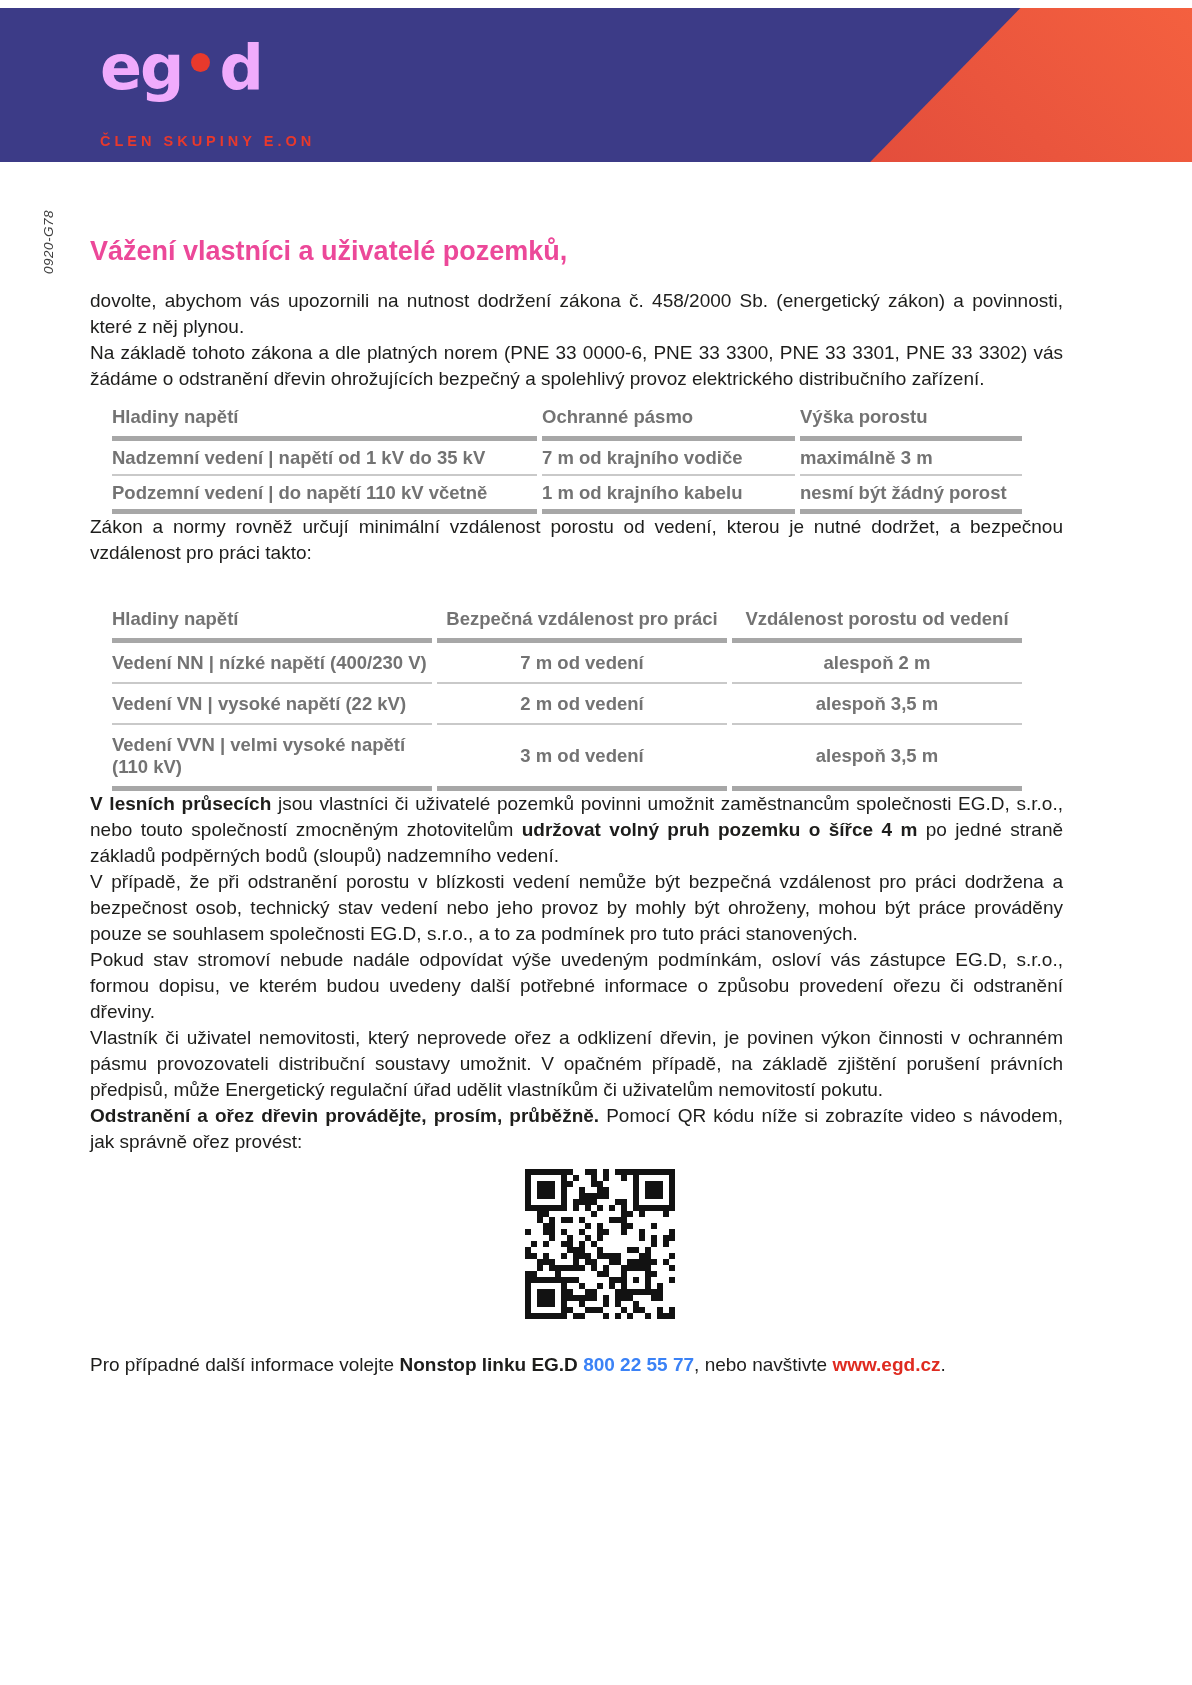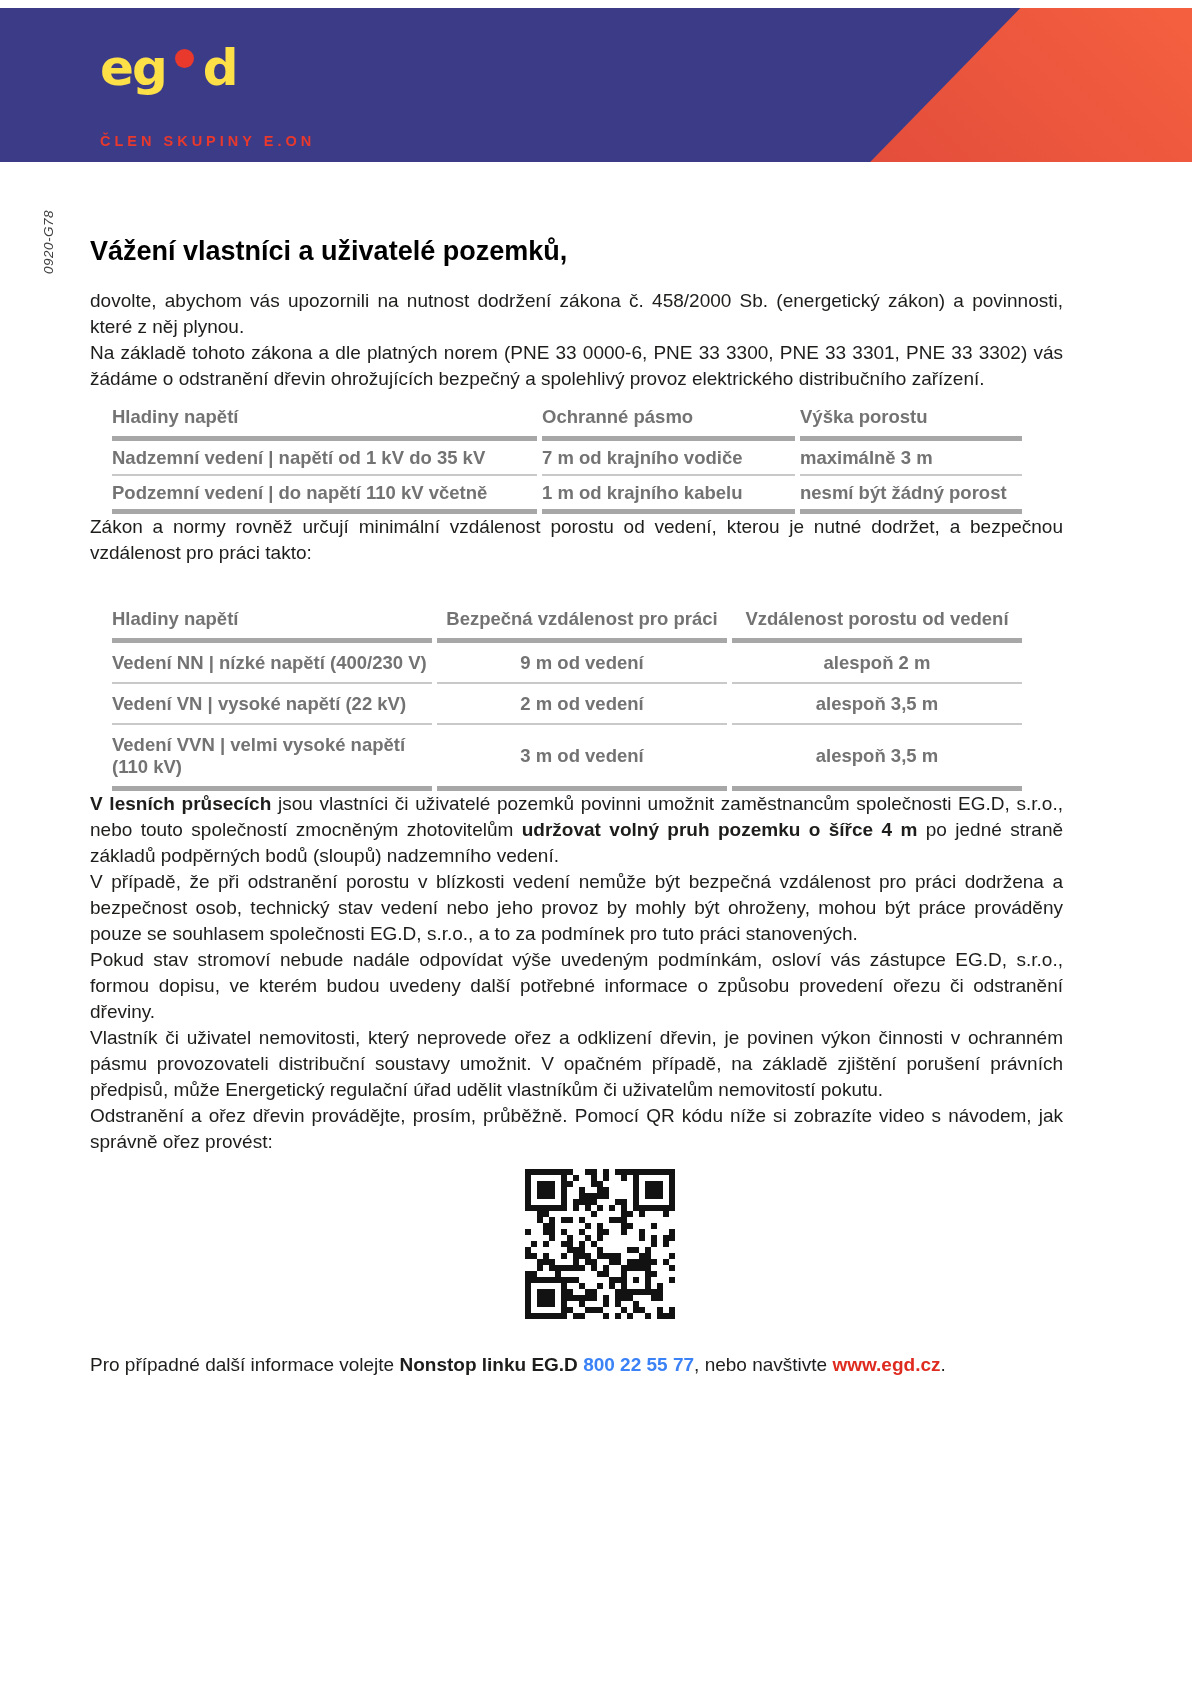--- a/index.html
+++ b/index.html
@@ -18,22 +18,22 @@
     background:#3c3b87;
   }
   .banner-accent{
     position:absolute;inset:0;
     background:linear-gradient(225deg,#f4603f 0%,#e04a3b 42%,#a04a58 96%);
     clip-path:polygon(85.6% 0,100% 0,100% 100%,73% 100%);
   }
   .logo{position:absolute;left:100px;top:14px;line-height:1;}
   .logo-word{
     font-family:"DejaVu Sans", sans-serif;
-    font-weight:bold;font-size:50px;letter-spacing:-2px;
-    color:#fde047;line-height:92px;
+    font-weight:bold;font-size:62px;letter-spacing:-2px;
+    color:#f0abfc;line-height:92px;
   }
   .logo-dot{
     display:inline-block;width:19px;height:19px;border-radius:50%;
     background:#e8392c;margin:0 9px;vertical-align:17px;
   }
   .logo-sub{
     margin-top:20px;
     font-weight:bold;font-size:14.5px;letter-spacing:4px;
     color:#e8392c;
   }
@@ -43,21 +43,21 @@
     position:absolute;left:41px;top:274px;
     transform:rotate(-90deg);transform-origin:0 0;
     font-style:italic;font-size:13.5px;letter-spacing:0.5px;color:#3f3f3f;
     white-space:nowrap;
   }
 
   
   .content{position:absolute;left:90px;top:236px;width:973px;}
   h1.title{
     margin:0 0 22px 0;
-    font-size:27px;line-height:30px;font-weight:bold;color:#000000;
+    font-size:27px;line-height:30px;font-weight:bold;color:#ec4899;
   }
   p.para{
     margin:0;
     font-size:19px;line-height:26px;
     text-align:justify;
   }
   .gap-lg{margin-top:52px;}
   .gap-md{margin-top:27px;}
   .gap-sm{margin-top:12px;}
 
@@ -153,41 +153,41 @@
       <thead>
         <tr>
           <th>Hladiny napětí</th>
           <th>Bezpečná vzdálenost pro práci</th>
           <th>Vzdálenost porostu od vedení</th>
         </tr>
       </thead>
       <tbody>
         <tr>
           <td>Vedení NN | nízké napětí (400/230 V)</td>
-          <td>9 m od vedení</td>
+          <td>7 m od vedení</td>
           <td>alespoň 2 m</td>
         </tr>
         <tr>
           <td>Vedení VN | vysoké napětí (22 kV)</td>
           <td>2 m od vedení</td>
           <td>alespoň 3,5 m</td>
         </tr>
         <tr>
           <td>Vedení VVN | velmi vysoké napětí (110 kV)</td>
           <td>3 m od vedení</td>
           <td>alespoň 3,5 m</td>
         </tr>
       </tbody>
     </table>
 
     <p class="para gap-md"><span style="font-weight: 700;">V lesních průsecích</span><span> jsou vlastníci či uživatelé pozemků povinni umožnit zaměstnancům společnosti EG.D, s.r.o., nebo touto společností zmocněným zhotovitelům </span><span style="font-weight: 700;">udržovat volný pruh pozemku o šířce 4 m</span><span> po jedné straně základů podpěrných bodů (sloupů) nadzemního vedení.</span></p>
     <p class="para gap-sm"><span>V případě, že při odstranění porostu v blízkosti vedení nemůže být bezpečná vzdálenost pro práci dodržena a bezpečnost osob, technický stav vedení nebo jeho provoz by mohly být ohroženy, mohou být práce prováděny pouze se souhlasem společnosti EG.D, s.r.o., a to za podmínek pro tuto práci stanovených.</span></p>
     <p class="para gap-sm"><span>Pokud stav stromoví nebude nadále odpovídat výše uvedeným podmínkám, osloví vás zástupce EG.D, s.r.o., formou dopisu, ve kterém budou uvedeny další potřebné informace o způsobu provedení ořezu či odstranění dřeviny.</span></p>
     <p class="para gap-sm"><span>Vlastník či uživatel nemovitosti, který neprovede ořez a odklizení dřevin, je povinen výkon činnosti v ochranném pásmu provozovateli distribuční soustavy umožnit. V opačném případě, na základě zjištění porušení právních předpisů, může Energetický regulační úřad udělit vlastníkům či uživatelům nemovitostí pokutu.</span></p>
-    <p class="para gap-sm"><span style="font-weight: 400;">Odstranění a ořez dřevin provádějte, prosím, průběžně.</span><span> Pomocí QR kódu níže si zobrazíte video s návodem, jak správně ořez provést:</span></p>
+    <p class="para gap-sm"><span style="font-weight: 700;">Odstranění a ořez dřevin provádějte, prosím, průběžně.</span><span> Pomocí QR kódu níže si zobrazíte video s návodem, jak správně ořez provést:</span></p>
 
     <div class="qr-wrap">
       <div id="qr">
           <div class="qm"></div>
           <div class="qm"></div>
           <div class="qm"></div>
           <div class="qm"></div>
           <div class="qm"></div>
           <div class="qm"></div>
           <div class="qm"></div>

